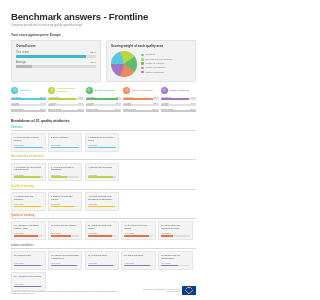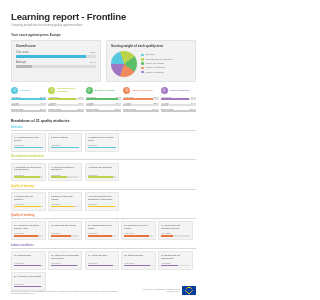--- a/index.html
+++ b/index.html
@@ -109,21 +109,21 @@
   .euflag .star{
     position:absolute;width:1.1px;height:1.1px;background:#f7d417;border-radius:50%;
   }
 </style>
 </head>
 <body>
 
 <div class="page">
 
   <div class="hdr">
-    <h1>Learning report - Frontline</h1>
+    <h1>Benchmark answers - Frontline</h1>
     <div class="sub">Company procedures for ensuring quality apprenticeships</div>
   </div>
 
   <div class="sectionline">Your score against peers Europe</div>
 
   <div class="panels">
 
     <div class="panel left">
       <div class="ptitle">Overall score</div>
       <div id="overall-bars">

